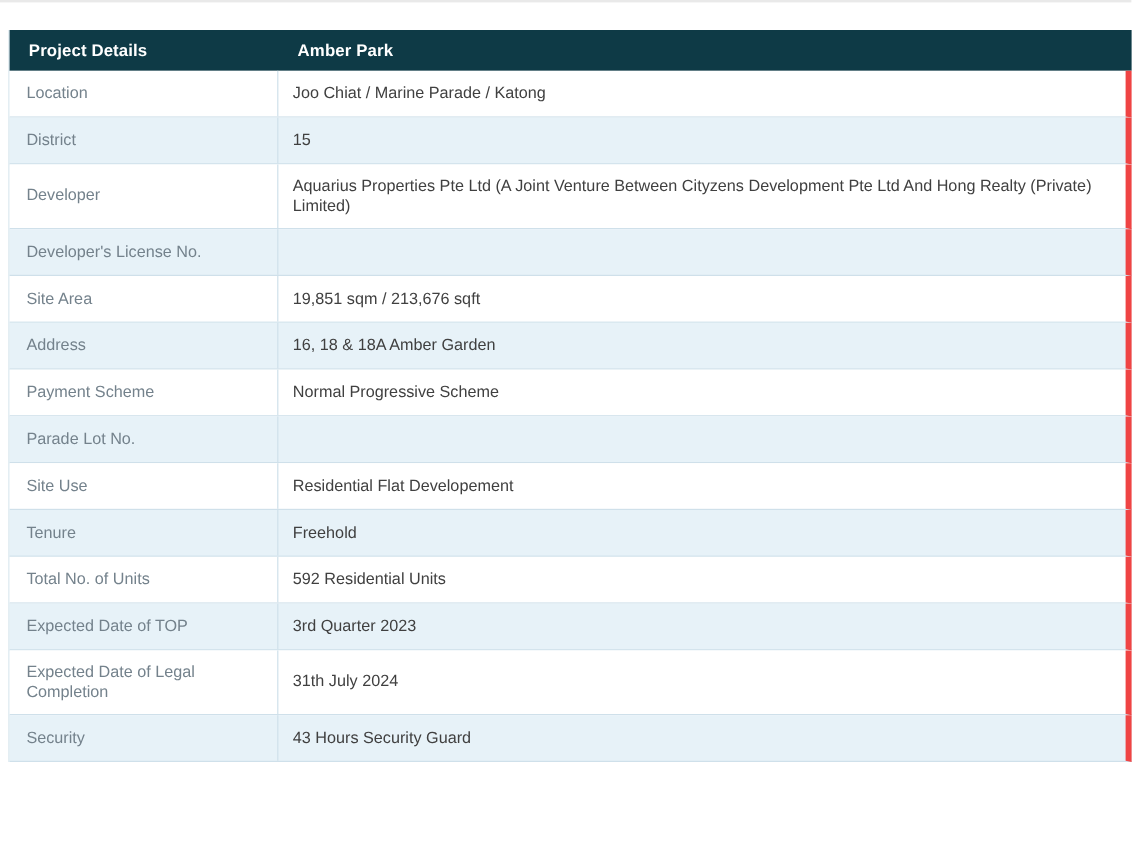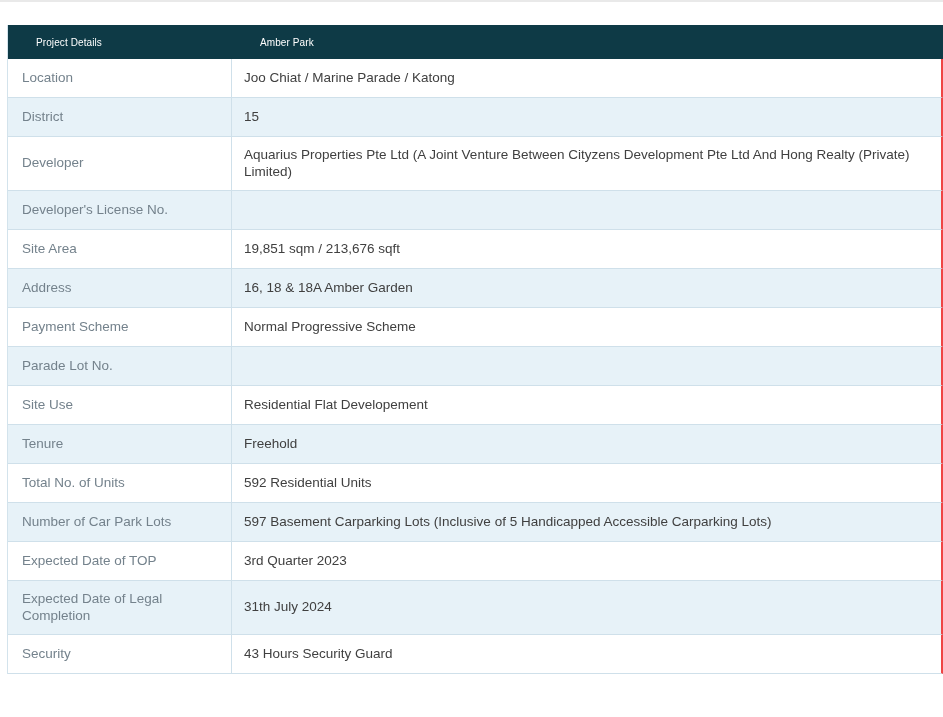--- a/index.html
+++ b/index.html
@@ -24,31 +24,31 @@
   }
   .thead {
     display: grid;
     grid-template-columns: 224px 1fr;
     background: #0e3a46;
     color: #ffffff;
     min-height: 34px;
     align-items: center;
   }
   .thead .th {
-    font-size: 10px;
-    font-weight: normal;
-    padding: 9px 12px 9px 28px;
+    font-size: 14px;
+    font-weight: bold;
+    padding: 9px 12px 9px 16px;
     letter-spacing: .1px;
   }
   .rows .row {
     display: grid;
     grid-template-columns: 224px 1fr;
     background: #ffffff;
     border-bottom: 1px solid #cfe0ea;
-    border-right: 2px solid #ef4444;
+    border-right: 5px solid #ef4444;
     min-height: 39px;
   }
   .rows .row:nth-child(even) {
     background: #e7f2f8;
   }
   .cell {
     padding: 10px 14px 9px 14px;
     font-size: 13.5px;
     line-height: 1.25;
     display: flex;
@@ -112,24 +112,20 @@
     </div>
     <div class="row">
       <div class="cell label">Tenure</div>
       <div class="cell value">Freehold</div>
     </div>
     <div class="row">
       <div class="cell label">Total No. of Units</div>
       <div class="cell value">592 Residential Units</div>
     </div>
     <div class="row">
-      <div class="cell label">Number of Car Park Lots</div>
-      <div class="cell value">597 Basement Carparking Lots (Inclusive of 5 Handicapped Accessible Carparking Lots)</div>
-    </div>
-    <div class="row">
       <div class="cell label">Expected Date of TOP</div>
       <div class="cell value">3rd Quarter 2023</div>
     </div>
     <div class="row">
       <div class="cell label">Expected Date of Legal Completion</div>
       <div class="cell value">31th July 2024</div>
     </div>
     <div class="row">
       <div class="cell label">Security</div>
       <div class="cell value">43 Hours Security Guard</div>

